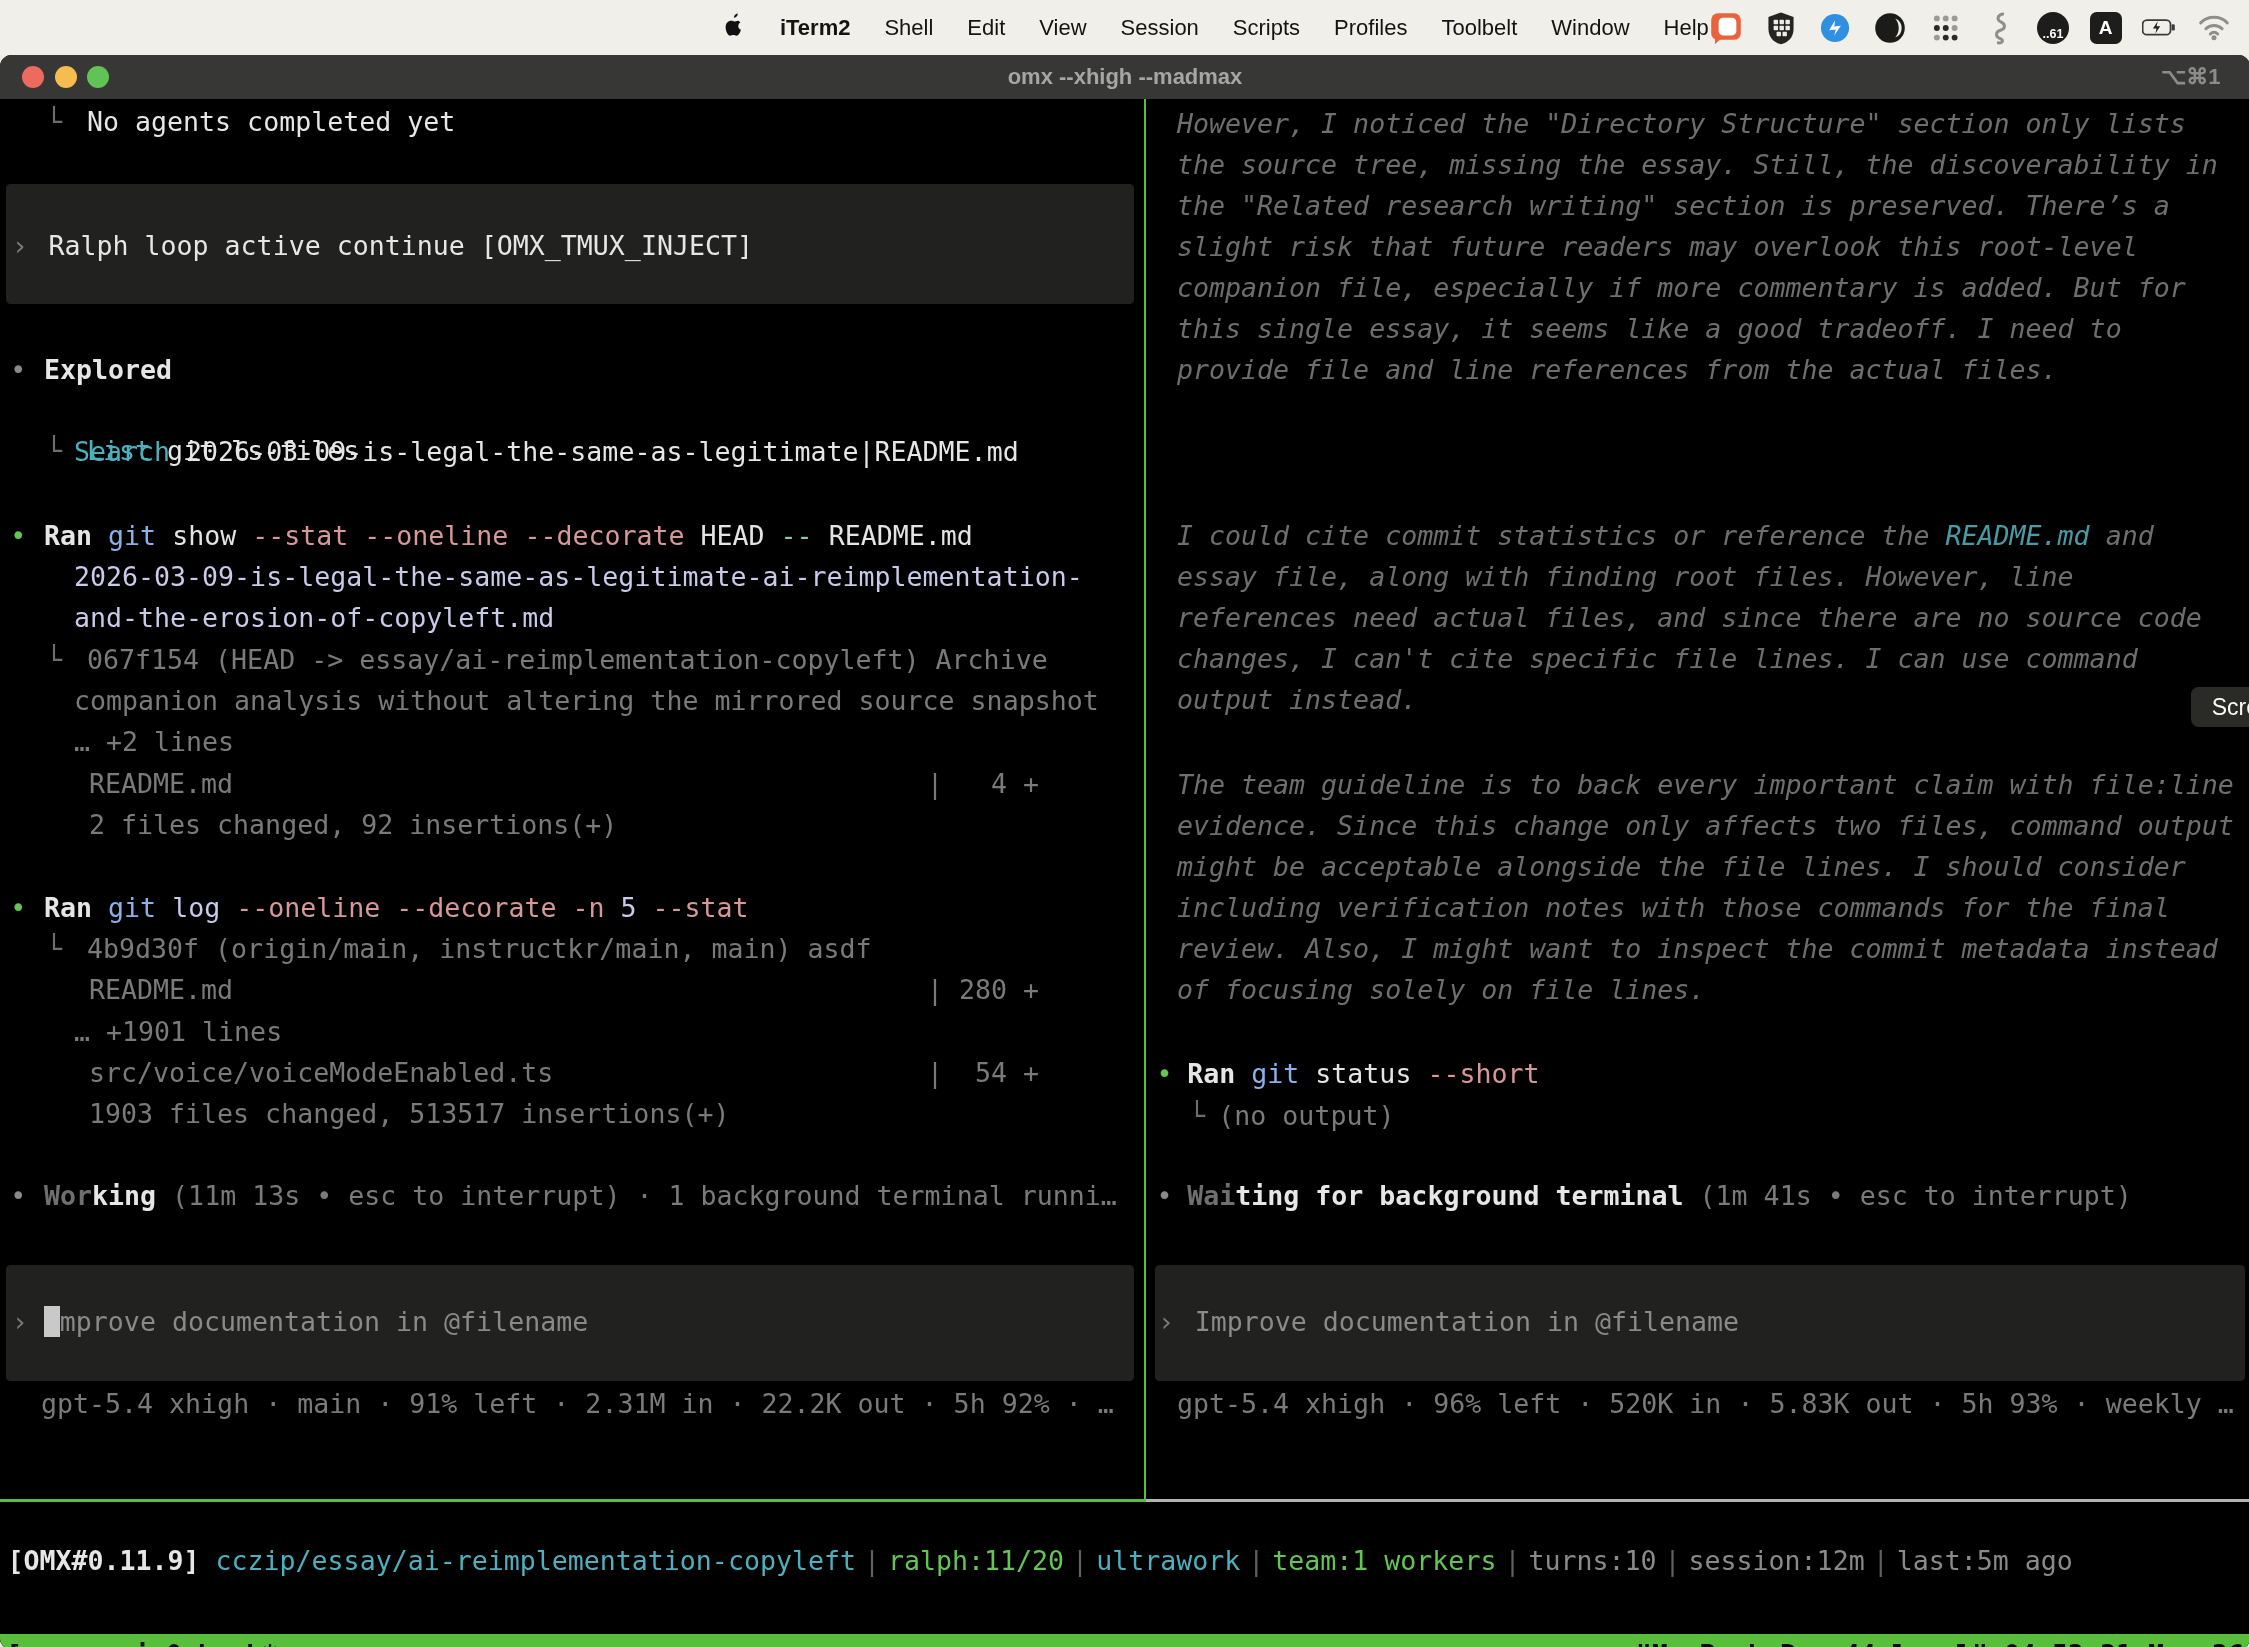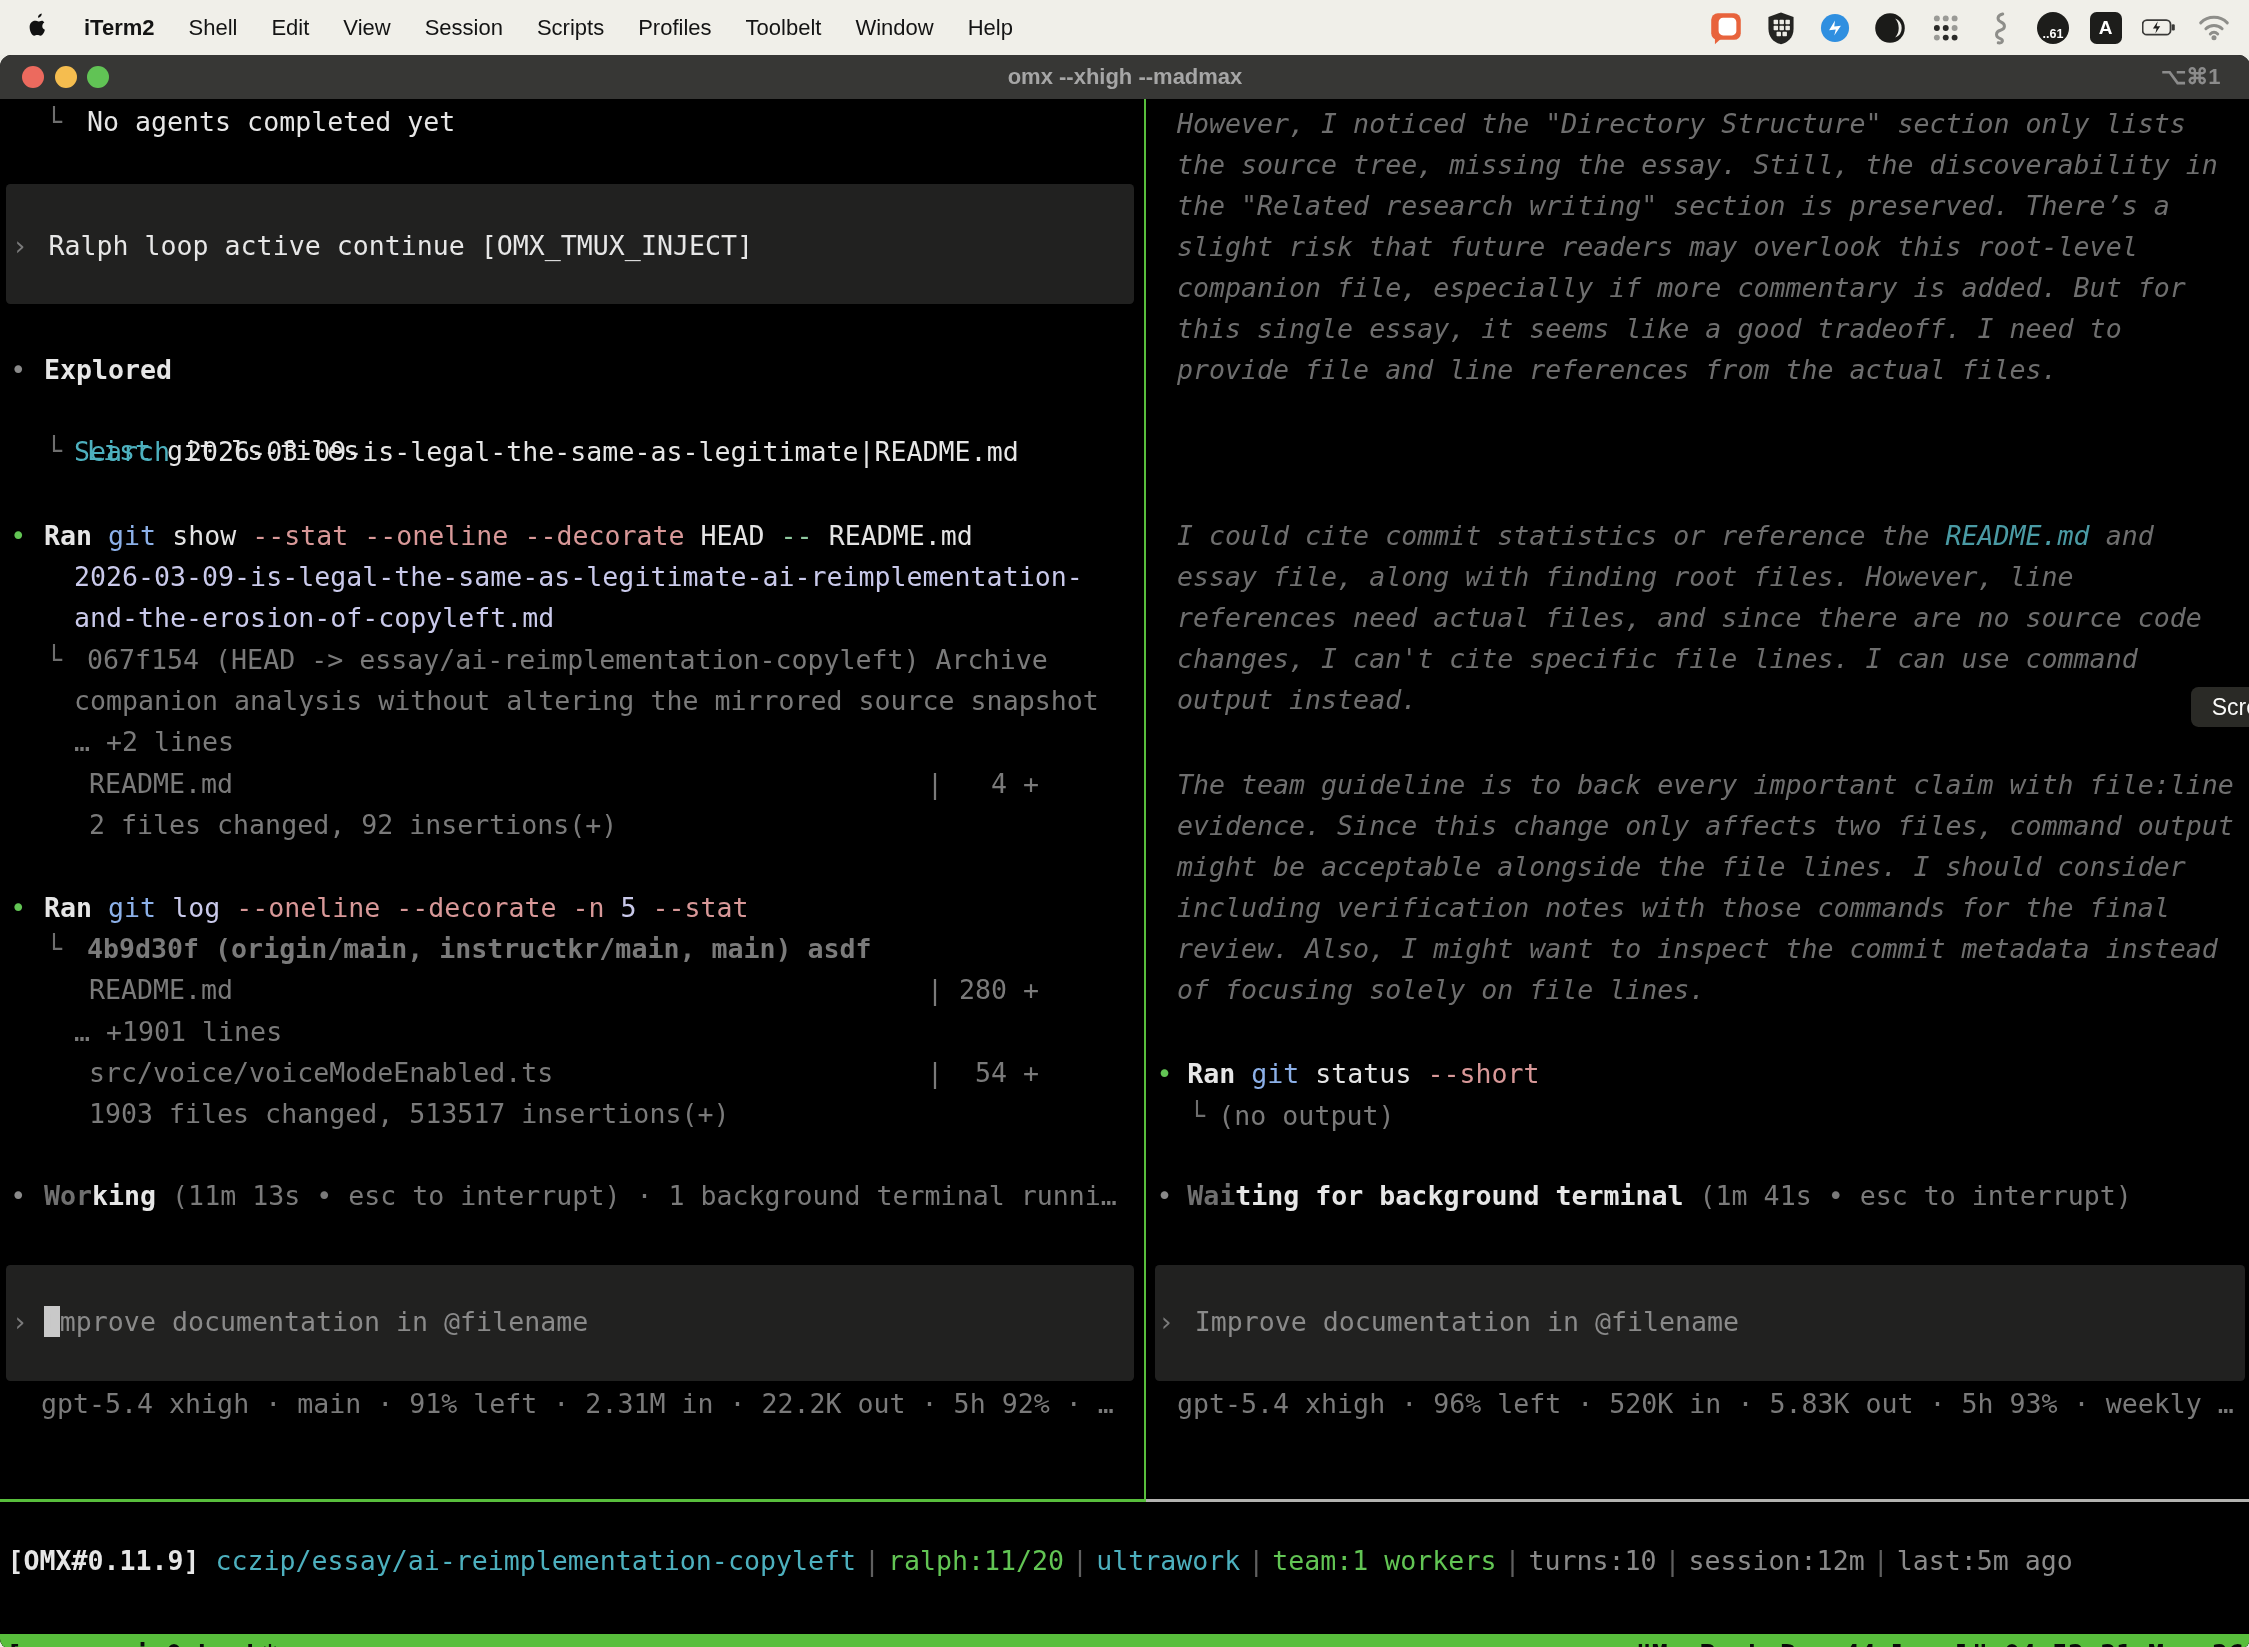--- a/index.html
+++ b/index.html
@@ -1,20 +1,20 @@
 <!DOCTYPE html>
 <html style="font-size:11.8px"><head>
 <meta charset="utf-8">
 <style>
   html,body{margin:0;padding:0;}
   body{width:2250px;height:1648px;background:#EDECE6;font-family:"Liberation Sans",sans-serif;overflow:hidden;}
   .screen{position:relative;width:2250px;height:1648px;overflow:hidden;}
 
   
-  .menubar{position:absolute;top:0;left:0;width:2250px;height:55px;background:#F0EFE9;display:flex;align-items:center;justify-content:space-between;}
+  .menubar{position:absolute;top:0;left:0;width:2250px;height:55px;background:#F0EFE9;display:flex;align-items:center;justify-content:flex-end;}
   .menubar-left{display:flex;align-items:center;gap:34px;padding-left:25px;}
   .menu-item{font-size:22px;color:#141414;}
   .menu-item.strong{font-weight:700;}
   .apple{width:25px;height:29.5px;display:inline-block;}
   .menubar-right{display:flex;align-items:center;gap:20.7px;padding-right:19px;}
   .mb-icon{width:34px;height:34px;display:flex;align-items:center;justify-content:center;}
   .count-badge{width:32px;height:32px;border-radius:50%;background:#1D1D1B;color:#fff;font-size:12.5px;display:flex;align-items:flex-end;justify-content:center;padding-bottom:3px;box-sizing:border-box;font-weight:700;}
   .kbd-badge{width:32px;height:32px;border-radius:6.6px;background:#1D1D1B;color:#fff;font-size:19px;font-weight:700;display:flex;align-items:center;justify-content:center;}
 
   
@@ -198,21 +198,21 @@
         <div class="ln" style="top:416px;left:10.3px;"><span class="bullet-green">•</span><span class="bright bold" style="padding-left:17.7px;">Ran</span><span> </span><span class="blue">git</span><span> </span><span class="white">show</span><span> </span><span class="pink">--stat</span><span> </span><span class="pink">--oneline</span><span> </span><span class="pink">--decorate</span><span> </span><span class="white">HEAD</span><span> </span><span class="mint">--</span><span> </span><span class="white">README.md</span></div>
         <div class="ln" style="top:457px;left:74px;"><span class="lav">2026-03-09-is-legal-the-same-as-legitimate-ai-reimplementation-</span></div>
         <div class="ln" style="top:498px;left:74px;"><span class="lav">and-the-erosion-of-copyleft.md</span></div>
         <div class="ln" style="top:540px;left:46px;"><span class="tree">└</span><span class="dim" style="padding-left:25px;">067f154 (HEAD -&gt; essay/ai-reimplementation-copyleft) Archive</span></div>
         <div class="ln" style="top:581px;left:74px;"><span class="dim">companion analysis without altering the mirrored source snapshot</span></div>
         <div class="ln" style="top:622px;left:74px;"><span class="dim">… +2 lines</span></div>
         <div class="ln" style="top:664px;left:89px;width:1033px;"><span class="dim">README.md</span><span class="dim statpos" style="left:838px;">|   4 +</span></div>
         <div class="ln" style="top:705px;left:89px;"><span class="dim">2 files changed, 92 insertions(+)</span></div>
 
         <div class="ln" style="top:788px;left:10.3px;"><span class="bullet-green">•</span><span class="bright bold" style="padding-left:17.7px;">Ran</span><span> </span><span class="blue">git</span><span> </span><span class="lav">log</span><span> </span><span class="pink">--oneline</span><span> </span><span class="pink">--decorate</span><span> </span><span class="pink">-n</span><span> </span><span class="lav">5</span><span> </span><span class="pink">--stat</span></div>
-        <div class="ln" style="top:829px;left:46px;"><span class="tree">└</span><span class="dim" style="padding-left:25px;font-weight:bold;">4b9d30f (origin/main, instructkr/main, main) asdf</span></div>
+        <div class="ln" style="top:829px;left:46px;"><span class="tree">└</span><span class="dim" style="padding-left:25px;">4b9d30f (origin/main, instructkr/main, main) asdf</span></div>
         <div class="ln" style="top:870px;left:89px;width:1033px;"><span class="dim">README.md</span><span class="dim statpos" style="left:838px;">| 280 +</span></div>
         <div class="ln" style="top:912px;left:74px;"><span class="dim">… +1901 lines</span></div>
         <div class="ln" style="top:953px;left:89px;width:1033px;"><span class="dim">src/voice/voiceModeEnabled.ts</span><span class="dim statpos" style="left:838px;">|  54 +</span></div>
         <div class="ln" style="top:994px;left:89px;"><span class="dim">1903 files changed, 513517 insertions(+)</span></div>
 
         <div class="ln" style="top:1076px;left:10.3px;"><span class="bullet-gray">•</span><span class="dim2 bold" style="padding-left:17.7px;">Wor</span><span class="bright bold">king</span><span class="dim"> (11m 13s • esc to interrupt) · 1 background terminal runni…</span></div>
 
         <div class="inputbox" style="top:1166px;left:5.9px;width:1128px;height:116px;padding:36px 0 0 0;">
           <div style="height:41px;line-height:41px;white-space:pre;"><span class="dim" style="padding-left:5.9px;">›</span><span> </span><span class="cursor">I</span><span class="gray">mprove documentation in @filename</span></div>
         </div>

